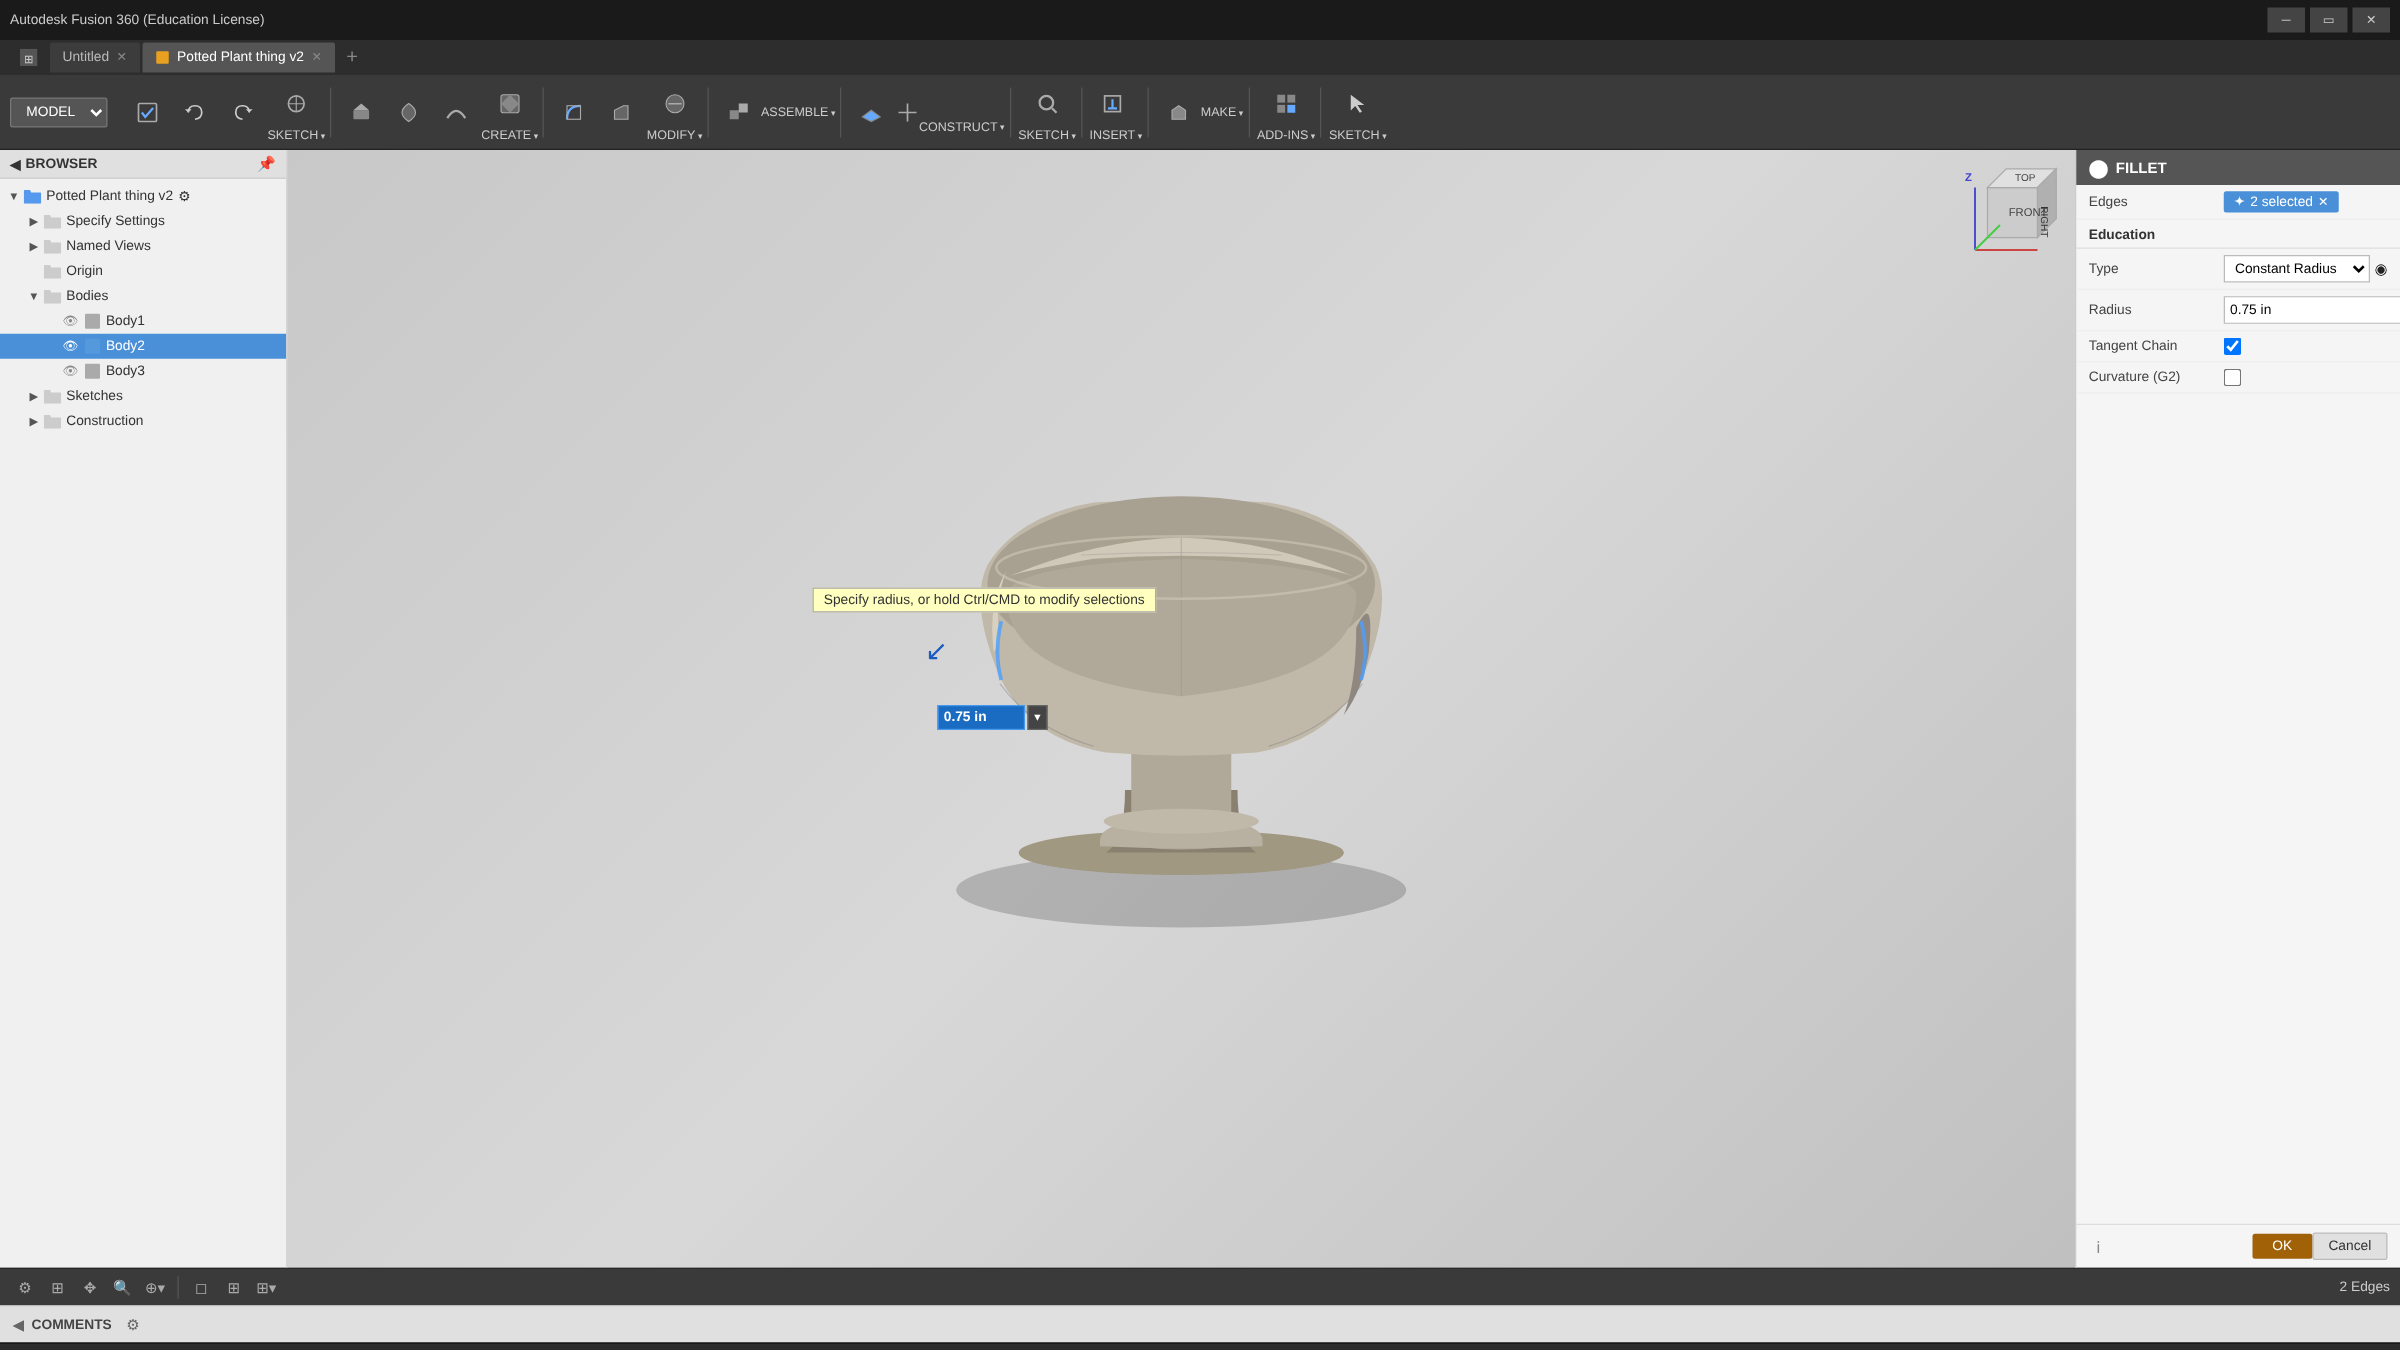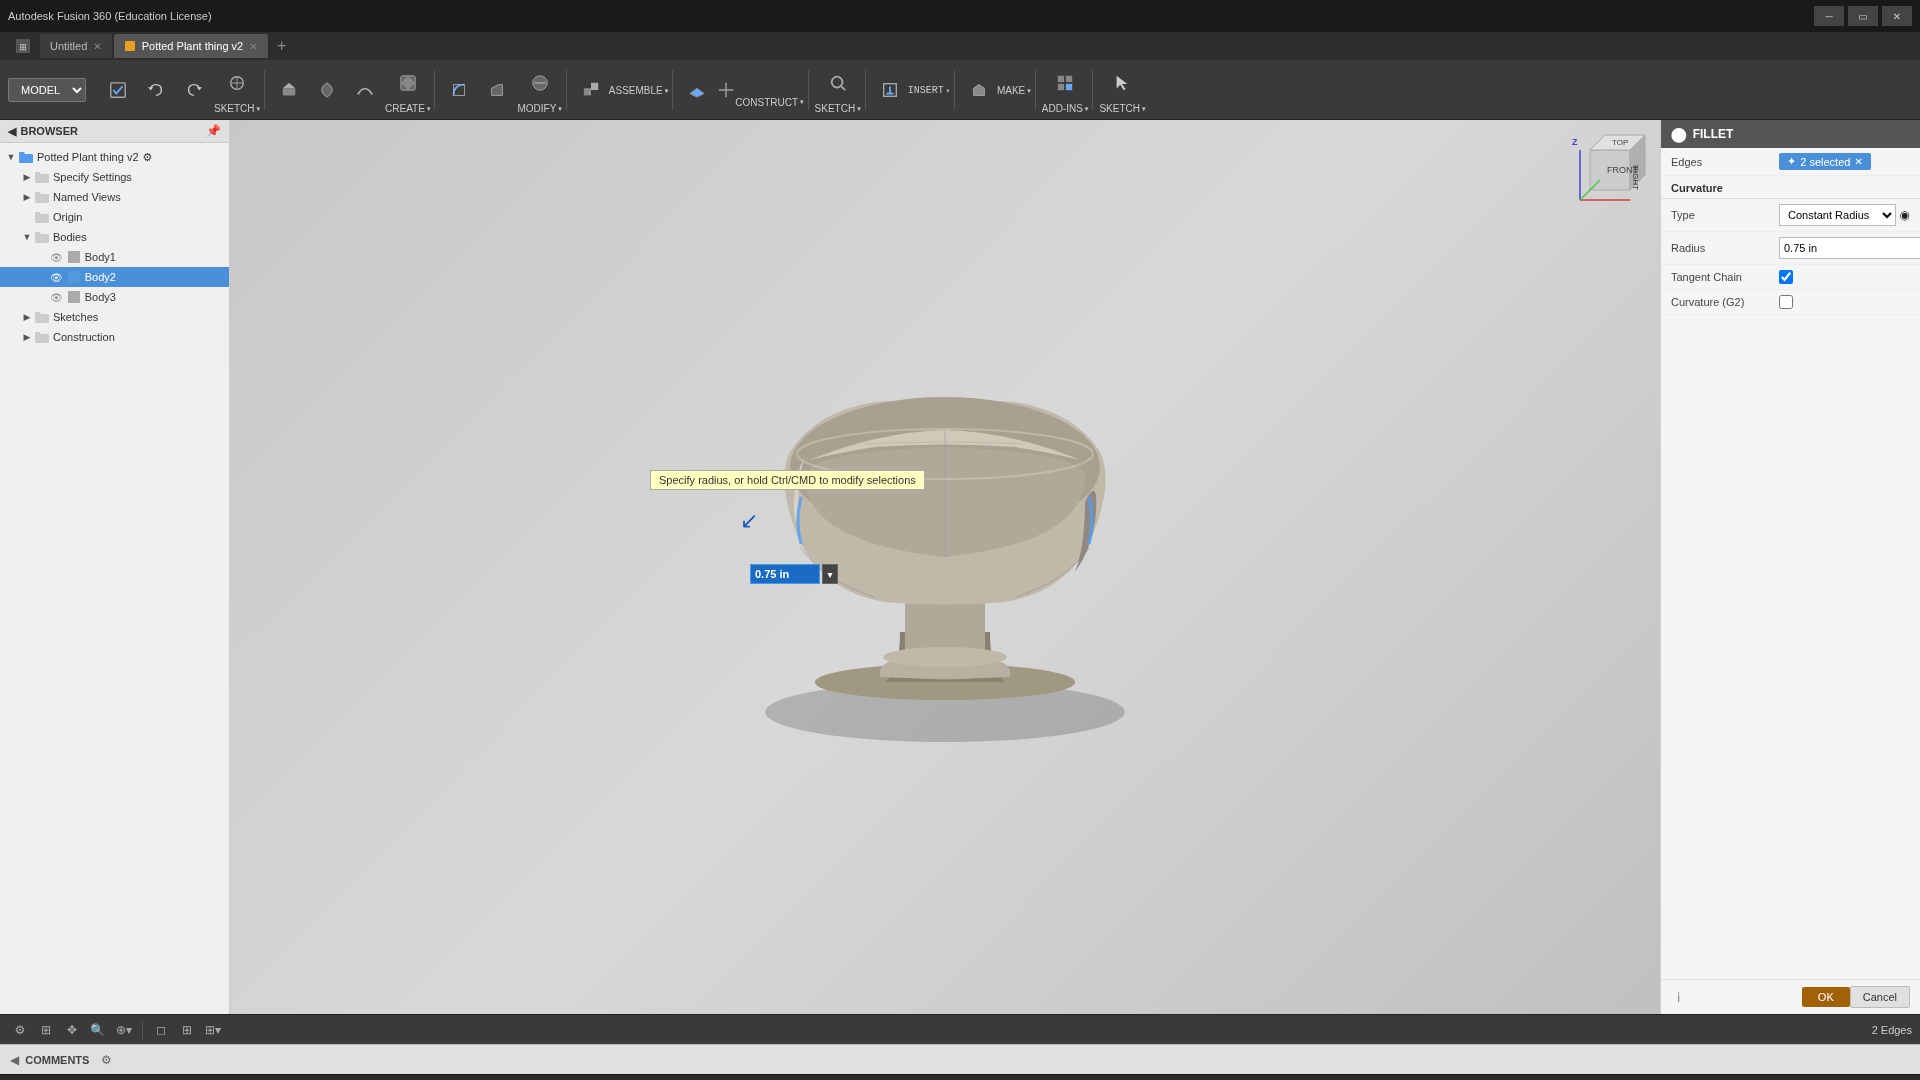--- a/index.html
+++ b/index.html
@@ -613,21 +613,21 @@
           </svg>
       </div>
       <div class="toolbar-dropdown-label">
           <span>SKETCH</span>
           <span class="arrow">▾</span>
         </div>
     </div>
   </div>
 
   <div class="toolbar-group">
-    <div style="display:flex;flex-direction:row;font-family:Liberation Mono, monospace;">
+    <div style="display:flex;flex-direction:column;">
       <div class="tb-btn">
         <svg viewBox="0 0 20 20" width="18" height="18">
             <rect x="3" y="3" width="14" height="14" fill="none" stroke="#aaa" stroke-width="1.5"></rect>
             <line x1="10" y1="6" x2="10" y2="14" stroke="#6af" stroke-width="2"></line>
             <line x1="6" y1="14" x2="14" y2="14" stroke="#6af" stroke-width="2"></line>
           </svg>
       </div>
       <div class="toolbar-dropdown-label">
           <span>INSERT</span>
           <span class="arrow">▾</span>
@@ -896,21 +896,21 @@
       <span class="panel-label">Edges</span>
       <div class="panel-value">
         <div class="panel-badge">
           <span>✦</span>
           <span>2 selected</span>
           <span class="badge-close">✕</span>
         </div>
       </div>
     </div>
 
-    <div class="panel-section-title">Curvature</div>
+    <div class="panel-section-title">Education</div>
 
     <div class="panel-row">
       <span class="panel-label">Type</span>
       <div class="panel-value">
         <select class="panel-select">
           <option>Constant Radius</option>
           <option>Variable Radius</option>
           <option>Chord Length</option>
         </select>
         <span>◉</span>

